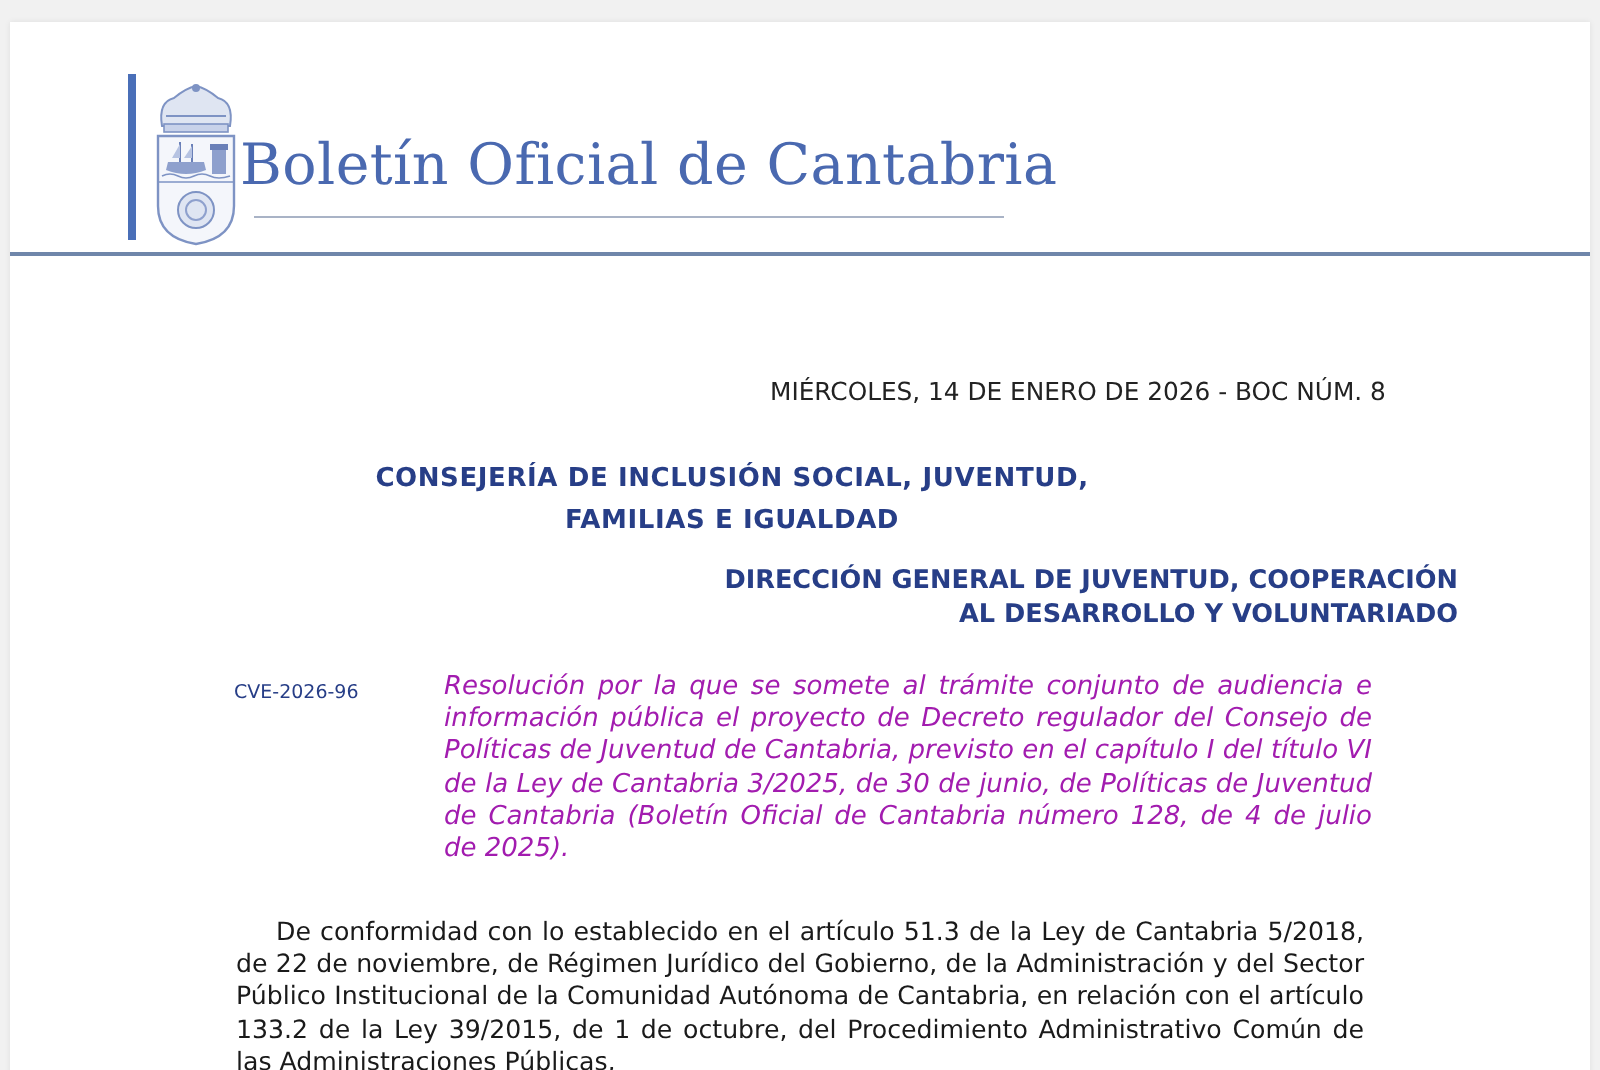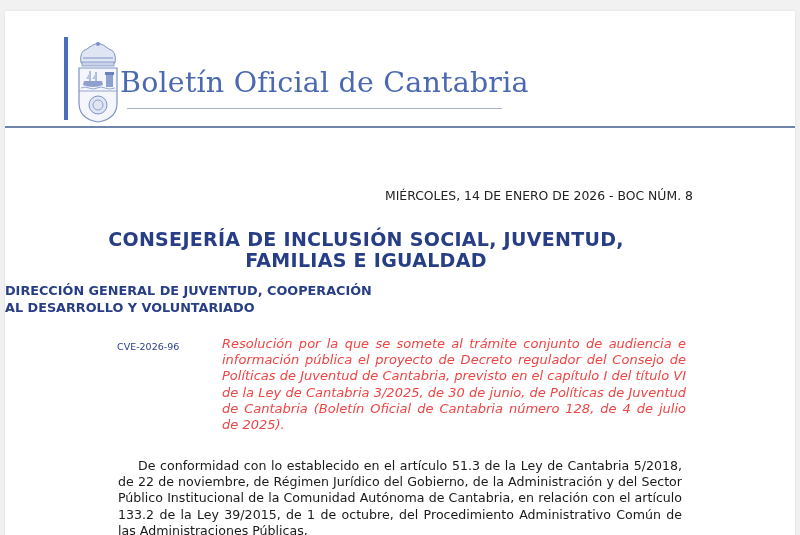--- a/index.html
+++ b/index.html
@@ -35,34 +35,34 @@
       position: absolute; left: 0; top: 115px; width: 790px; height: 2px;
       background: #6f86aa;
     }
     .date-line {
       position: absolute; left: 380px; top: 137px; width: 300px;
       font-size: 12.4px; color: #222; white-space: nowrap; margin-top: 40px;
     }
     .consejeria {
       position: absolute; left: 0; top: 218px; width: 722px;
       text-align: center; color: #273e87; font-weight: bold;
-      font-size: 19px; line-height: 21px; letter-spacing: 0.3px;
+      font-size: 13px; line-height: 21px; letter-spacing: 0.3px;
     }
     .direccion {
       position: absolute; left: 0; top: 272px; width: 724px;
-      text-align: left; color: #273e87; font-weight: bold;
+      text-align: right; color: #273e87; font-weight: bold;
       font-size: 12.8px; line-height: 16.5px;
     }
     .cve {
       position: absolute; left: 112px; top: 330px;
       color: #273e87; font-weight: normal; font-size: 9.5px;
     }
     .resolucion {
       position: absolute; left: 217px; top: 325px; width: 464px;
-      color: #ef4444; font-style: italic; font-size: 13px; line-height: 16.2px;
+      color: #a21caf; font-style: italic; font-size: 13px; line-height: 16.2px;
       text-align: justify;
     }
     .body-para {
       position: absolute; left: 113px; top: 447px; width: 564px;
       color: #1a1a1a; font-size: 12.6px; line-height: 16.2px;
       text-align: justify; text-indent: 20px;
     }
   </style>
 </head>
 <body>

